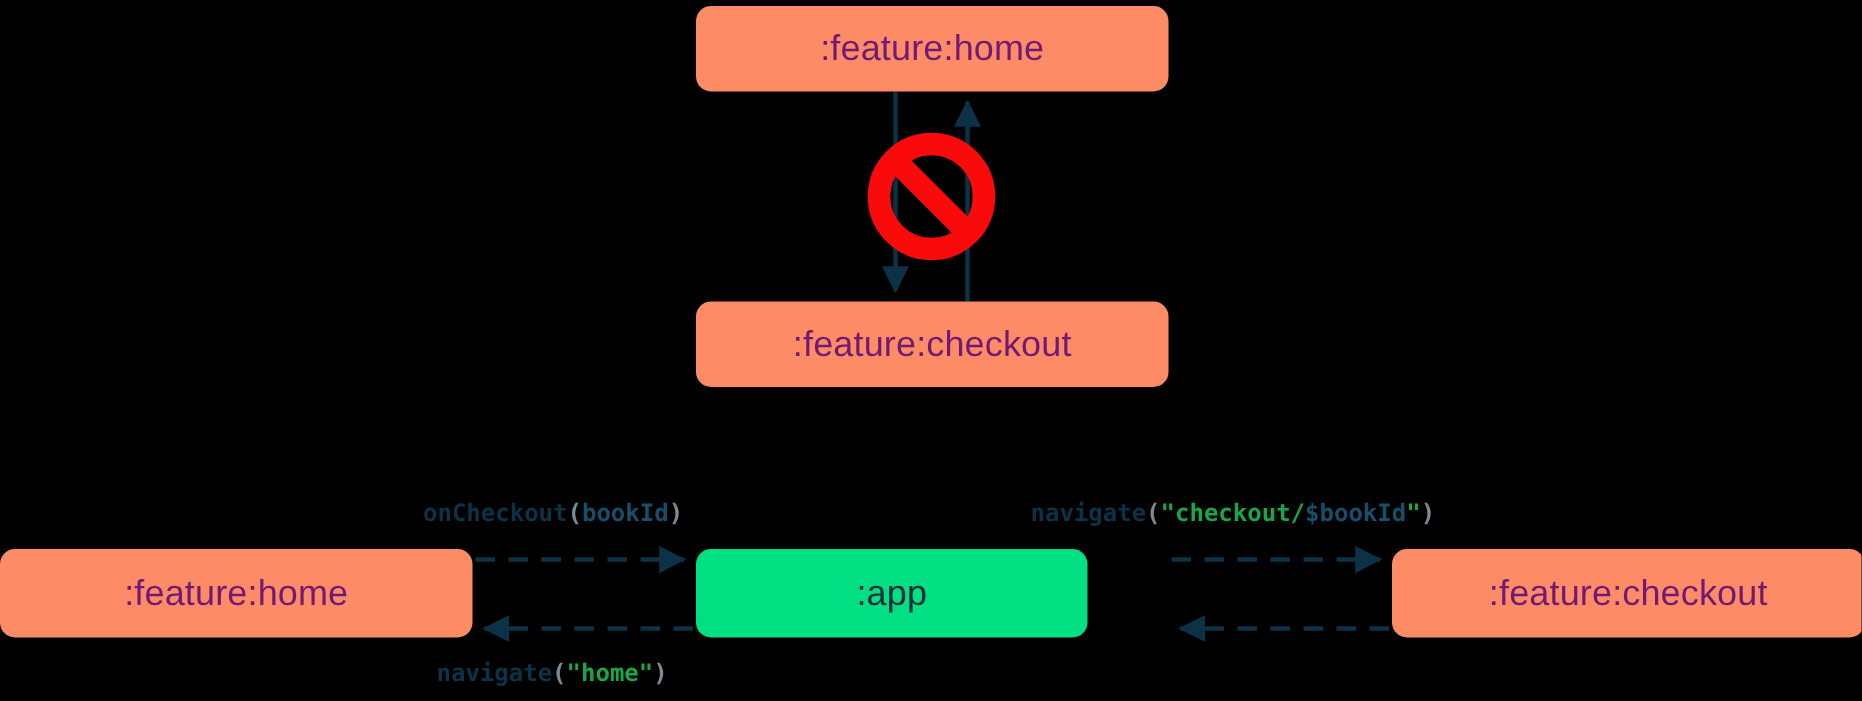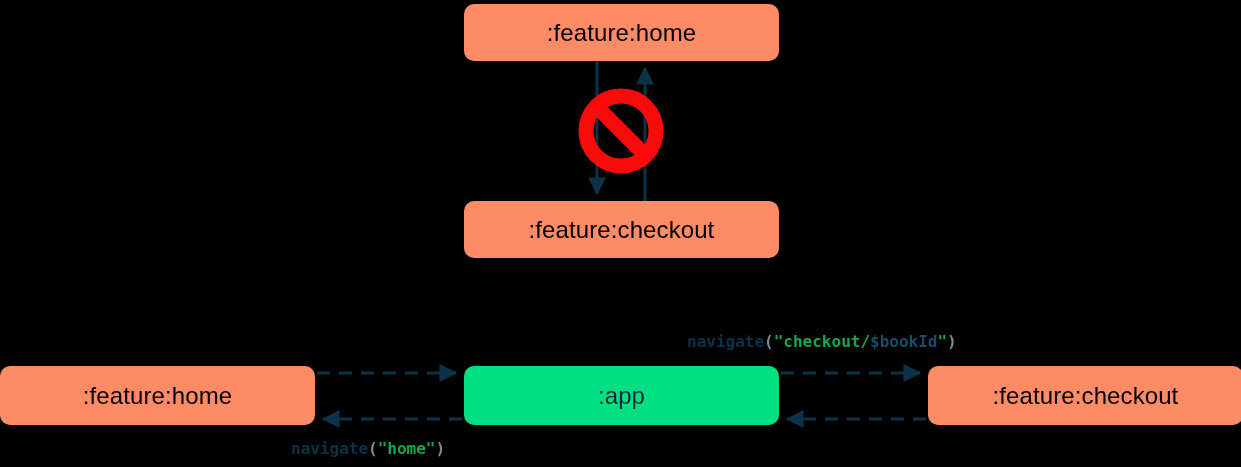--- a/index.html
+++ b/index.html
@@ -12,30 +12,30 @@
   
   .node{
     position:absolute;
     display:flex;align-items:center;justify-content:center;
     border-radius:10px;
     font-size:24px;
     letter-spacing:0.1px;
     white-space:nowrap;
     z-index:4;
   }
-  .node.orange{background:#FD8B66;color:#000000;}
+  .node.orange{background:#FD8B66;color:#701a75;}
   .node.green {background:#00E083;color:#0C2B3B;}
 
   
   #node-top-home     {left:464px;top:4px;   width:315px;height:57px;}
   #node-top-checkout {left:464px;top:201px; width:315px;height:57px;}
 
   
   #node-bot-home     {left:0px;   top:366px; width:315px;height:59px;}
-  #node-bot-app      {left:464px; top:366px; width:315px;height:59px;}
+  #node-bot-app      {left:464px; top:366px; width:261px;height:59px;}
   #node-bot-checkout {left:928px; top:366px; width:315px;height:59px;}
 
   
   .edges{position:absolute;left:0;top:0;width:1241px;height:467px;z-index:2;}
 
   
   .edge-label{
     position:absolute;
     font-family:"DejaVu Sans Mono","Liberation Mono",monospace;
     font-size:16px;
@@ -94,19 +94,20 @@
   </div>
 
   <div class="node green" id="node-bot-app">
     <span>:app</span>
   </div>
 
   <div class="node orange" id="node-bot-checkout">
     <span>:feature:checkout</span>
   </div>
 
+  <div class="edge-label" id="label-on-checkout"><span class="tok-fn">onCheckout</span><span class="tok-punc">(</span><span class="tok-var">bookId</span><span class="tok-punc">)</span></div>
 
   <div class="edge-label" id="label-navigate-co"><span class="tok-fn">navigate</span><span class="tok-punc">(</span><span class="tok-str">"checkout/</span><span class="tok-var">$bookId</span><span class="tok-str">"</span><span class="tok-punc">)</span></div>
 
   <div class="edge-label" id="label-navigate-home"><span class="tok-fn">navigate</span><span class="tok-punc">(</span><span class="tok-str">"home"</span><span class="tok-punc">)</span></div>
 
 
 </div>
 
 </body></html>

